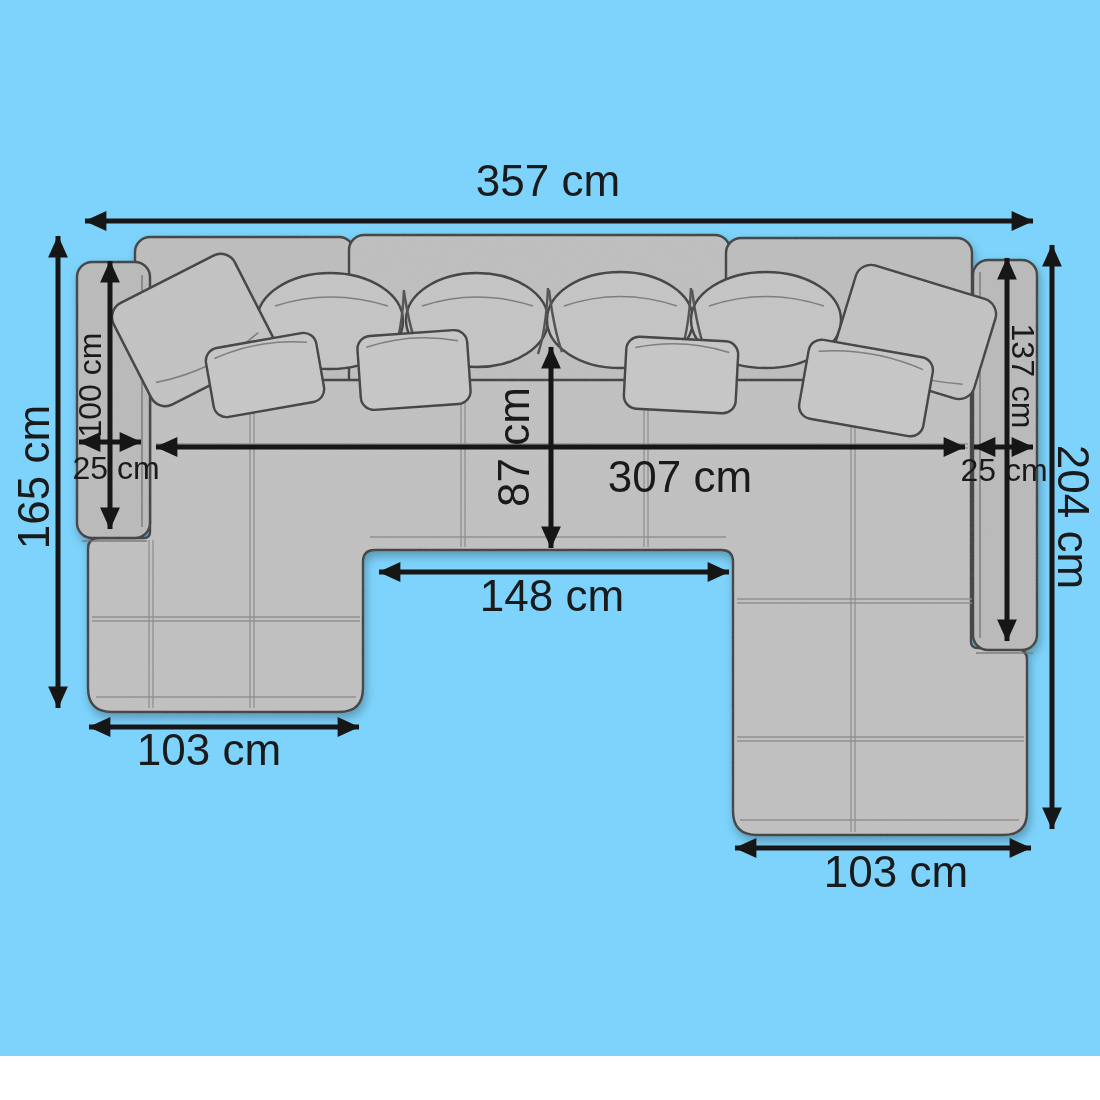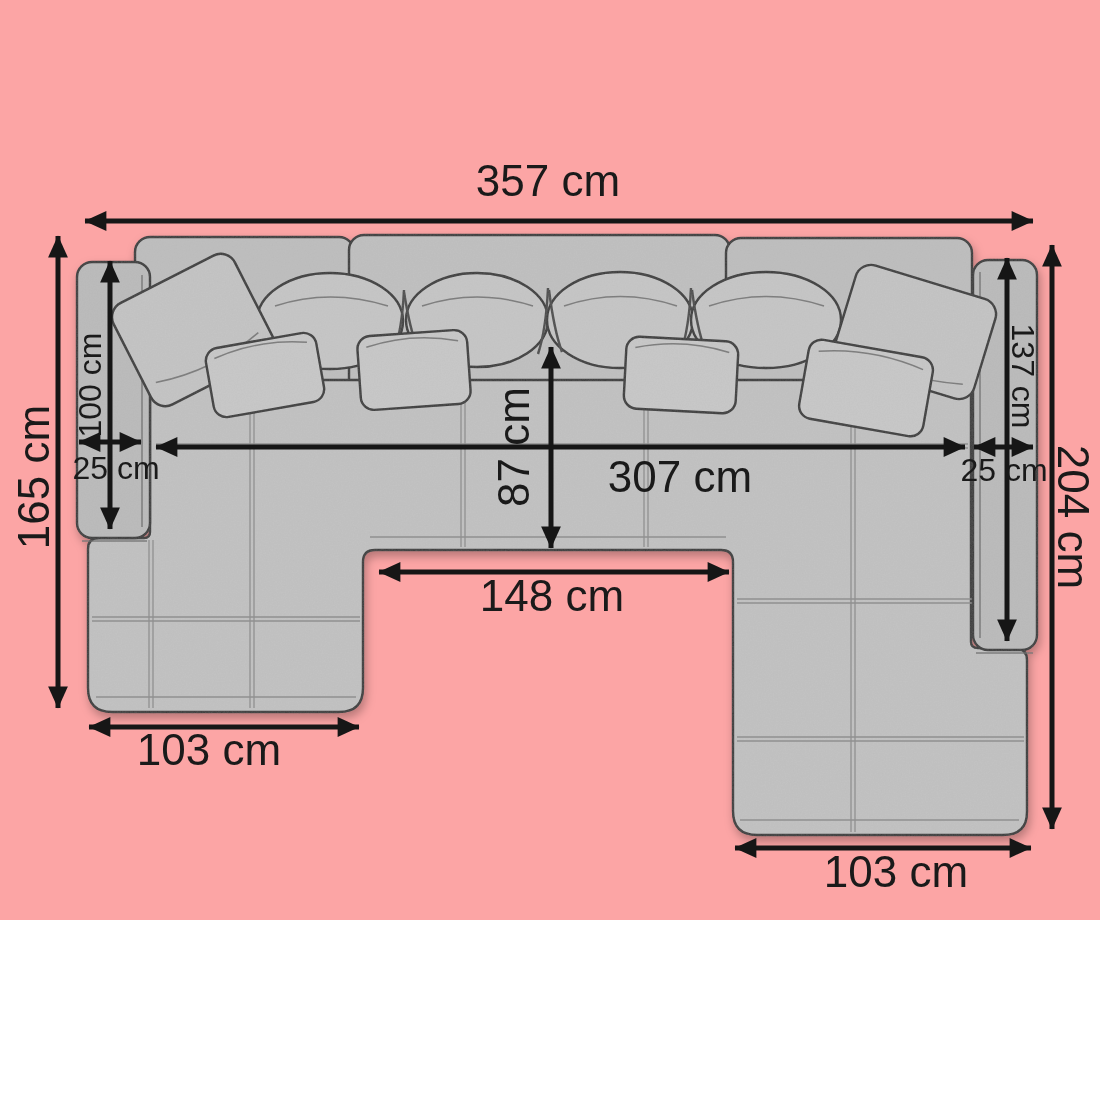--- a/index.html
+++ b/index.html
@@ -3,22 +3,22 @@
 <meta charset="utf-8">
 <style>
   html, body {
     margin: 0;
     padding: 0;
     background: #ffffff;
   }
   .stage {
     position: relative;
     width: 1100px;
-    height: 920px;
-    background: #fca5a5;
+    height: 1056px;
+    background: #7dd3fc;
     font-family: "Liberation Sans", "DejaVu Sans", sans-serif;
     overflow: hidden;
   }
   svg { display: block; }
   .dim-line {
     stroke: #161616;
     stroke-width: 5;
     fill: none;
   }
   .dim-label {

